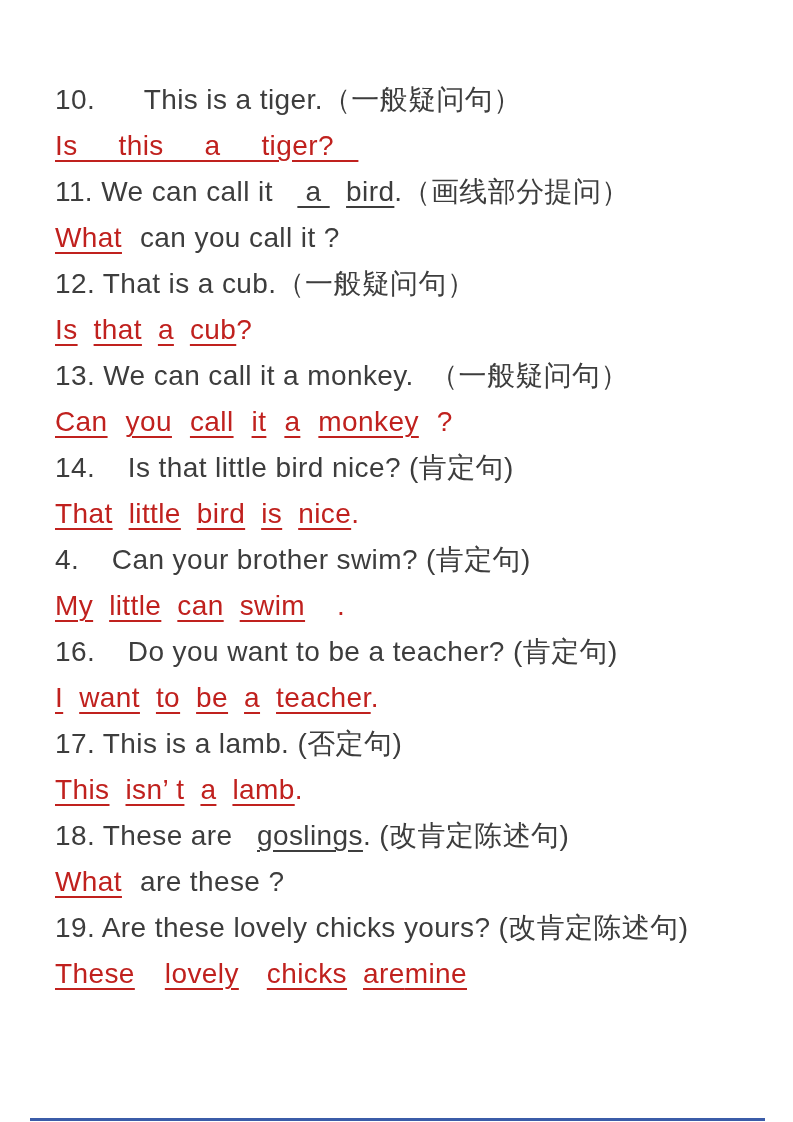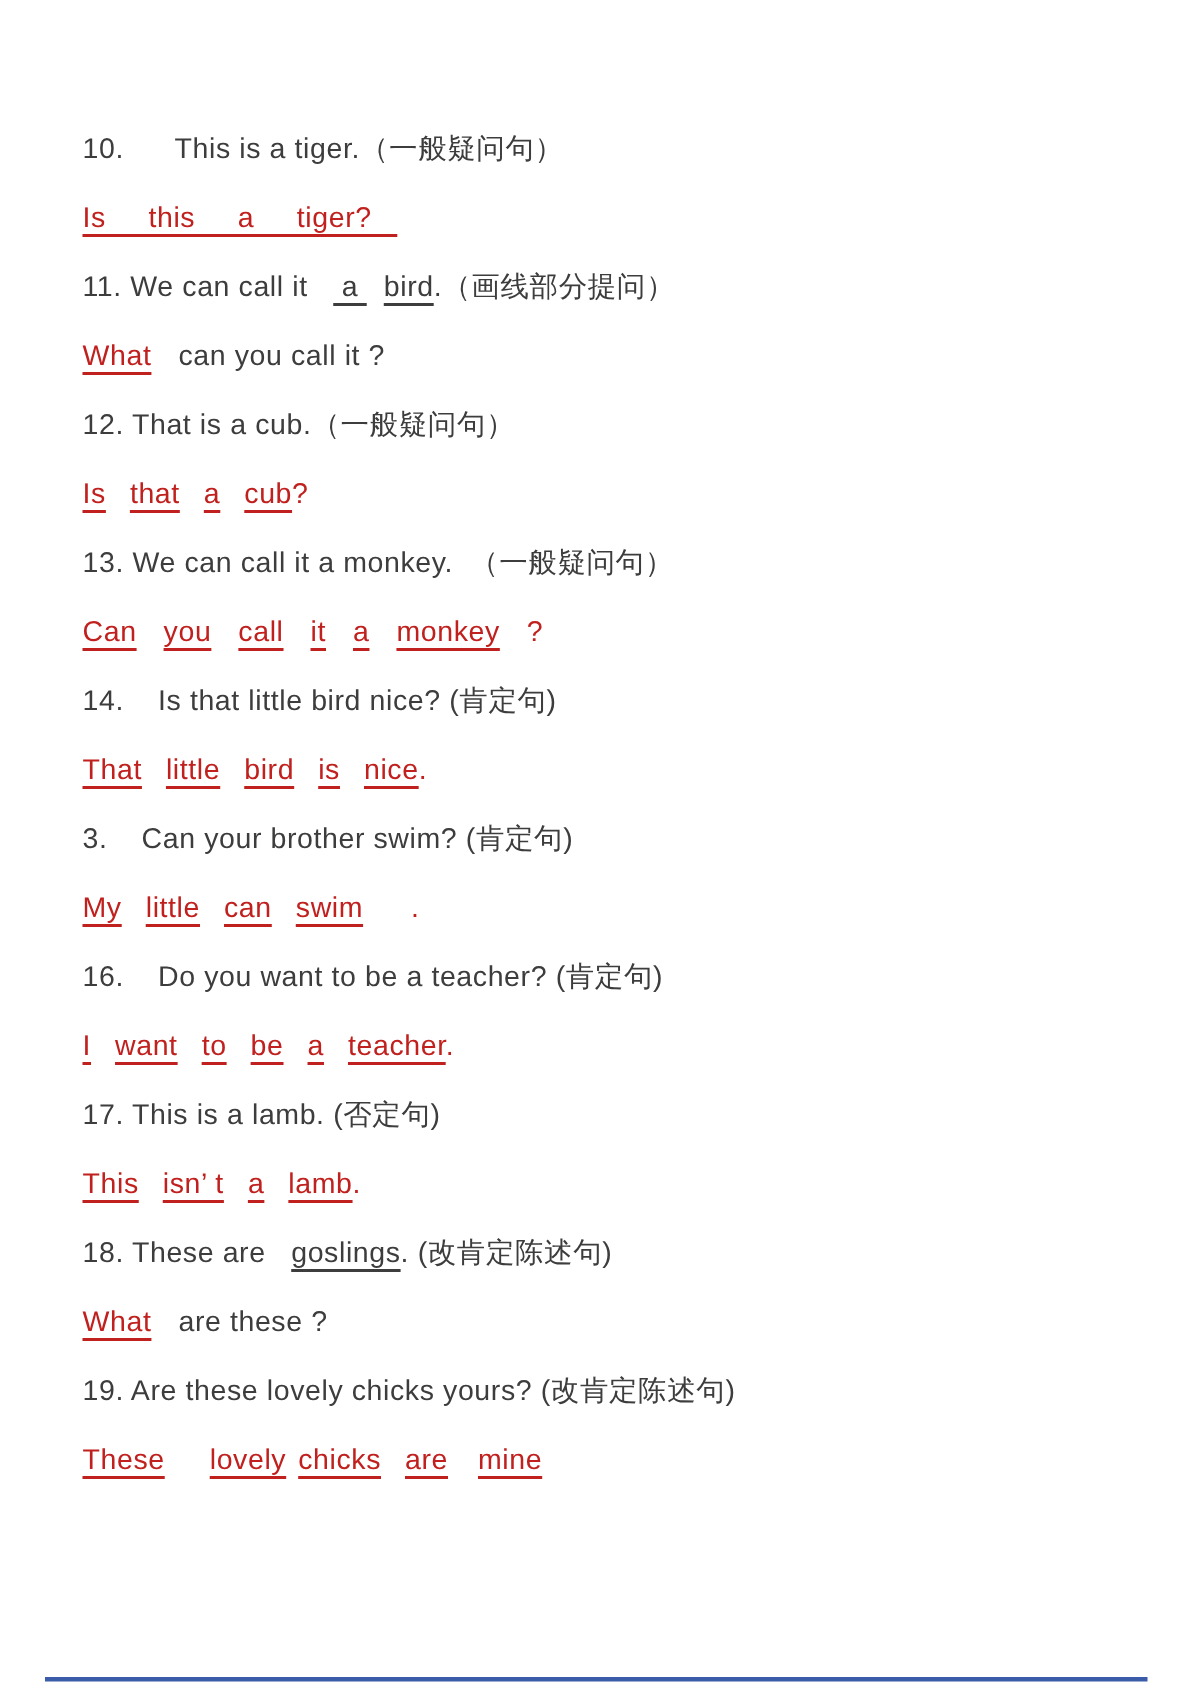--- a/index.html
+++ b/index.html
@@ -13,21 +13,21 @@
   .page {
     position: absolute; inset: 0;
     background: #ffffff;
   }
   .content {
     position: absolute;
     top: 85px; left: 55px; right: 15px;
   }
   .line {
     height: 46px;
-    font-size: 19px;
+    font-size: 28px;
     line-height: 30px;
     letter-spacing: 0.4px;
     white-space: pre;
   }
   .tok { white-space: pre; }
   .tok.u {
     text-decoration: underline;
     text-decoration-thickness: 2px;
     text-underline-offset: 5px;
   }
@@ -48,25 +48,25 @@
       <div class="line"><span class="tok c-dark">10.      This is a tiger.（一般疑问句）</span></div>
       <div class="line"><span class="tok c-red u">Is     this     a     tiger?   </span></div>
       <div class="line"><span class="tok c-dark">11. We can call it   </span><span class="tok c-dark u"> a </span><span class="tok c-dark">  </span><span class="tok c-dark u">bird</span><span class="tok c-dark">.（画线部分提问）</span></div>
       <div class="line"><span class="tok c-red u" style="margin-right: 18px;">What</span><span class="tok c-dark">can you call it ?</span></div>
       <div class="line"><span class="tok c-dark">12. That is a cub.（一般疑问句）</span></div>
       <div class="line"><span class="tok c-red u" style="margin-right: 16px;">Is</span><span class="tok c-red u" style="margin-right: 16px;">that</span><span class="tok c-red u" style="margin-right: 16px;">a</span><span class="tok c-red u" style="margin-right: 0;">cub</span><span class="tok c-red">?</span></div>
       <div class="line"><span class="tok c-dark">13. We can call it a monkey.  （一般疑问句）</span></div>
       <div class="line"><span class="tok c-red u" style="margin-right: 18px;">Can</span><span class="tok c-red u" style="margin-right: 18px;">you</span><span class="tok c-red u" style="margin-right: 18px;">call</span><span class="tok c-red u" style="margin-right: 18px;">it</span><span class="tok c-red u" style="margin-right: 18px;">a</span><span class="tok c-red u" style="margin-right: 18px;">monkey</span><span class="tok c-red">?</span></div>
       <div class="line"><span class="tok c-dark">14.    Is that little bird nice? (肯定句)</span></div>
       <div class="line"><span class="tok c-red u" style="margin-right: 16px;">That</span><span class="tok c-red u" style="margin-right: 16px;">little</span><span class="tok c-red u" style="margin-right: 16px;">bird</span><span class="tok c-red u" style="margin-right: 16px;">is</span><span class="tok c-red u">nice</span><span class="tok c-red">.</span></div>
-      <div class="line"><span class="tok c-dark">3.    Can your brother swim? (肯定句)</span></div>
+      <div class="line"><span class="tok c-dark">4.    Can your brother swim? (肯定句)</span></div>
       <div class="line"><span class="tok c-red u" style="margin-right: 16px;">My</span><span class="tok c-red u" style="margin-right: 16px;">little</span><span class="tok c-red u" style="margin-right: 16px;">can</span><span class="tok c-red u" style="margin-right: 32px;">swim</span><span class="tok c-red">.</span></div>
       <div class="line"><span class="tok c-dark">16.    Do you want to be a teacher? (肯定句)</span></div>
       <div class="line"><span class="tok c-red u" style="margin-right: 16px;">I</span><span class="tok c-red u" style="margin-right: 16px;">want</span><span class="tok c-red u" style="margin-right: 16px;">to</span><span class="tok c-red u" style="margin-right: 16px;">be</span><span class="tok c-red u" style="margin-right: 16px;">a</span><span class="tok c-red u">teacher</span><span class="tok c-red">.</span></div>
       <div class="line"><span class="tok c-dark">17. This is a lamb. (否定句)</span></div>
       <div class="line"><span class="tok c-red u" style="margin-right: 16px;">This</span><span class="tok c-red u" style="margin-right: 16px;">isn’ t</span><span class="tok c-red u" style="margin-right: 16px;">a</span><span class="tok c-red u">lamb</span><span class="tok c-red">.</span></div>
       <div class="line"><span class="tok c-dark">18. These are   </span><span class="tok c-dark u">goslings</span><span class="tok c-dark">. (改肯定陈述句)</span></div>
       <div class="line"><span class="tok c-red u" style="margin-right: 18px;">What</span><span class="tok c-dark">are these ?</span></div>
       <div class="line"><span class="tok c-dark">19. Are these lovely chicks yours? (改肯定陈述句)</span></div>
-      <div class="line"><span class="tok c-red u" style="margin-right: 30px;">These</span><span class="tok c-red u" style="margin-right: 8px;">lovely</span><span class="tok c-red u" style="margin-right: 16px;">chicks</span><span class="tok c-red u" style="margin-right: 20px;">are</span><span class="tok c-red u">mine</span></div>
+      <div class="line"><span class="tok c-red u" style="margin-right: 30px;">These</span><span class="tok c-red u" style="margin-right: 28px;">lovely</span><span class="tok c-red u" style="margin-right: 16px;">chicks</span><span class="tok c-red u" style="margin-right: 0;">are</span><span class="tok c-red u">mine</span></div>
     </div>
   <div class="bottom-rule"></div>
 </div>
 
 </body></html>

